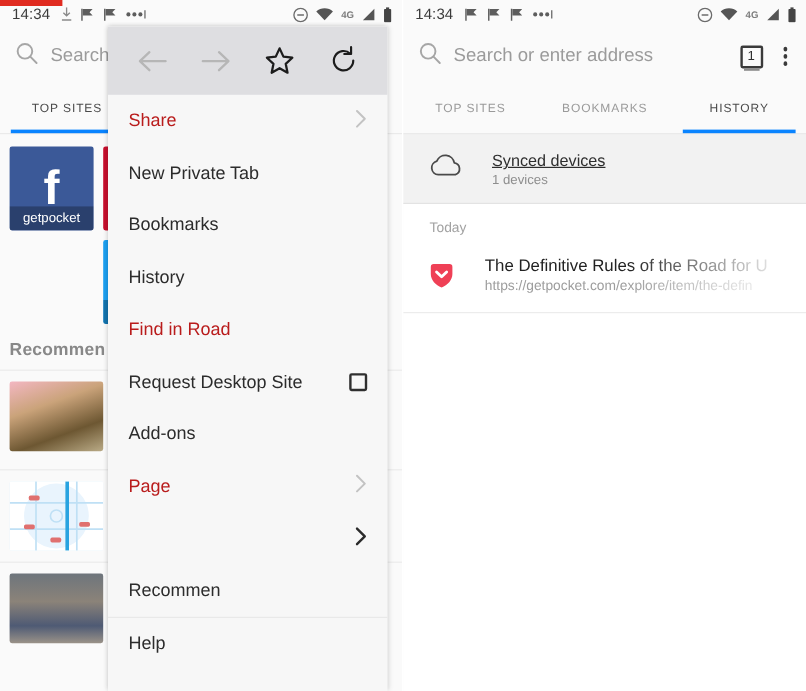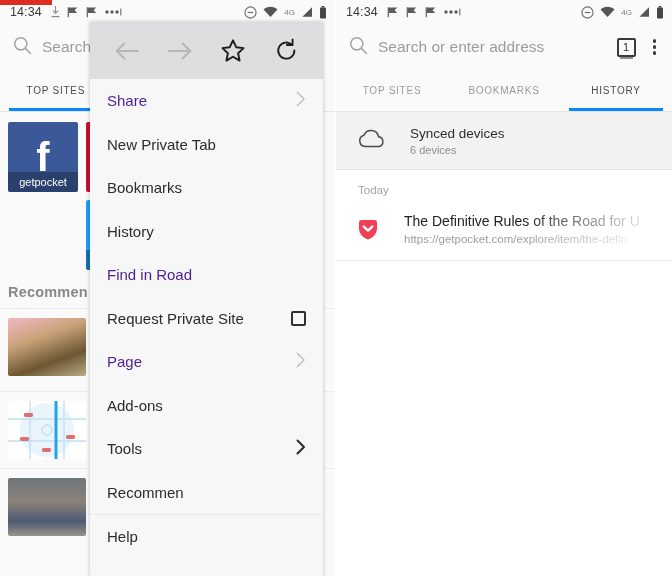--- a/index.html
+++ b/index.html
@@ -16,21 +16,21 @@
   .panel.left{ border-right:1px solid #ffffff; }
 
   
   .statusbar{
     position:relative; height:24px; width:100%;
     background:#fafafa; display:flex; align-items:center;
     padding:0 8px 0 10px; z-index:5;
   }
   .sb-time{ font-size:12.5px; color:#3b3b3b; letter-spacing:.1px; margin-right:9px; }
   .sb-left-icons{ display:flex; align-items:center; gap:7px; flex:1; }
-  .sb-right-icons{ display:flex; align-items:center; gap:6px; }
+  .sb-right-icons{ display:flex; align-items:center; gap:6px;font-weight:bold; }
   .sb-ico{ display:block; }
   .redbar{
     position:absolute; left:0; top:0; width:52px; height:5px;
     background:#e02b20; z-index:9;
   }
 
   
   .urlbar{
     height:46px; background:#fafafa; display:flex; align-items:center;
     padding:0 12px 0 13px;
@@ -101,36 +101,36 @@
   }
   .menu-nav{
     height:57px; background:#dedee1; display:flex; align-items:center;
     justify-content:space-around; padding:0 10px;
   }
   .menu-nav .nb{ display:flex; align-items:center; justify-content:center; width:40px; height:40px; }
   .mi{
     height:43.5px; display:flex; align-items:center; padding:0 17px;
     font-size:15px; color:#2c2c2c; position:relative;
   }
-  .mi.disabled{ color:#4c1d95; }
+  .mi.disabled{ color:#b91c1c; }
   .mi .lbl{ flex:1; white-space:nowrap; }
   .mi .chev{ margin-left:auto; }
   .mi.sep-top{ border-top:1px solid #e9e9e9; }
   .chk{
     width:15px; height:15px; border:2px solid #2f2f2f; border-radius:2px;
   }
 
   
   .rp-body{ background:#ffffff; height:calc(576px - 24px - 46px - 42px); }
   .synced{
     height:58px; background:#f2f2f2; display:flex; align-items:center;
     padding:0 16px 0 22px; border-bottom:1px solid #e3e3e3;
   }
   .synced .cloud{ margin-right:24px; }
-  .synced .s-title{ font-size:13.5px; color:#2e2e2e; line-height:1.35; }
+  .synced .s-title{ font-size:13.5px; color:#2e2e2e; line-height:1.35;text-decoration:underline; }
   .synced .s-sub{ font-size:11px; color:#8e8e8e; }
   .daylabel{ padding:14px 0 6px 22px; font-size:11.5px; color:#a2a2a2; }
   .hist-item{
     display:flex; align-items:center; padding:9px 0 11px 22px;
     border-bottom:1px solid #ececec; position:relative;
   }
   .pocket{
     width:20px; height:21px; flex:0 0 auto; margin-right:26px; position:relative;
   }
   .hi-meta{ flex:1; overflow:hidden; position:relative; }
@@ -306,34 +306,33 @@
       <div class="mi">
         <span class="lbl">Bookmarks</span>
       </div>
       <div class="mi">
         <span class="lbl">History</span>
       </div>
       <div class="mi disabled">
         <span class="lbl">Find in Road</span>
       </div>
       <div class="mi">
-        <span class="lbl">Request Private Site</span>
+        <span class="lbl">Request Desktop Site</span>
         <span class="chk"></span>
+      </div>
+      <div class="mi">
+        <span class="lbl">Add-ons</span>
       </div>
       <div class="mi disabled">
         <span class="lbl">Page</span>
         <span class="chev"><svg width="10" height="16" viewBox="0 0 10 16">
               <path d="M1.5 1.5 8 8l-6.5 6.5" stroke="#c3c3c3" stroke-width="1.7" fill="none" stroke-linecap="round" stroke-linejoin="round"></path>
             </svg></span>
       </div>
       <div class="mi">
-        <span class="lbl">Add-ons</span>
-      </div>
-      <div class="mi">
-        <span class="lbl">Tools</span>
         <span class="chev"><svg width="10" height="16" viewBox="0 0 10 16">
               <path d="M1.5 1.5 8 8l-6.5 6.5" stroke="#2b2b2b" stroke-width="2" fill="none" stroke-linecap="round" stroke-linejoin="round"></path>
             </svg></span>
       </div>
       <div class="mi">
         <span class="lbl">Recommen</span>
       </div>
       <div class="mi sep-top">
         <span class="lbl">Help</span>
       </div>
@@ -418,21 +417,21 @@
     <div class="rp-body">
 
       <div class="synced">
         <span class="cloud">
           <svg width="28" height="20" viewBox="0 0 28 20">
               <path d="M21.5 17.5H7.2A5.7 5.7 0 0 1 6 6.3a7.6 7.6 0 0 1 14.6 1.5 5 5 0 0 1 .9 9.7z" fill="none" stroke="#4a4a4a" stroke-width="1.5" stroke-linejoin="round"></path>
             </svg>
         </span>
         <span>
           <div class="s-title">Synced devices</div>
-          <div class="s-sub">6 devices</div>
+          <div class="s-sub">1 devices</div>
         </span>
       </div>
 
       <div class="daylabel">Today</div>
 
       <div class="hist-item">
         <span class="pocket">
           <svg width="20" height="21" viewBox="0 0 20 21">
               <path d="M1 3.4A2.4 2.4 0 0 1 3.4 1h13.2A2.4 2.4 0 0 1 19 3.4v6c0 5-4 9.4-9 11.1C5 18.8 1 14.4 1 9.4z" fill="#ef4056"></path>
               <path d="M5.8 7.6 10 11.6l4.2-4" fill="none" stroke="#fff" stroke-width="2.4" stroke-linecap="round" stroke-linejoin="round"></path>

